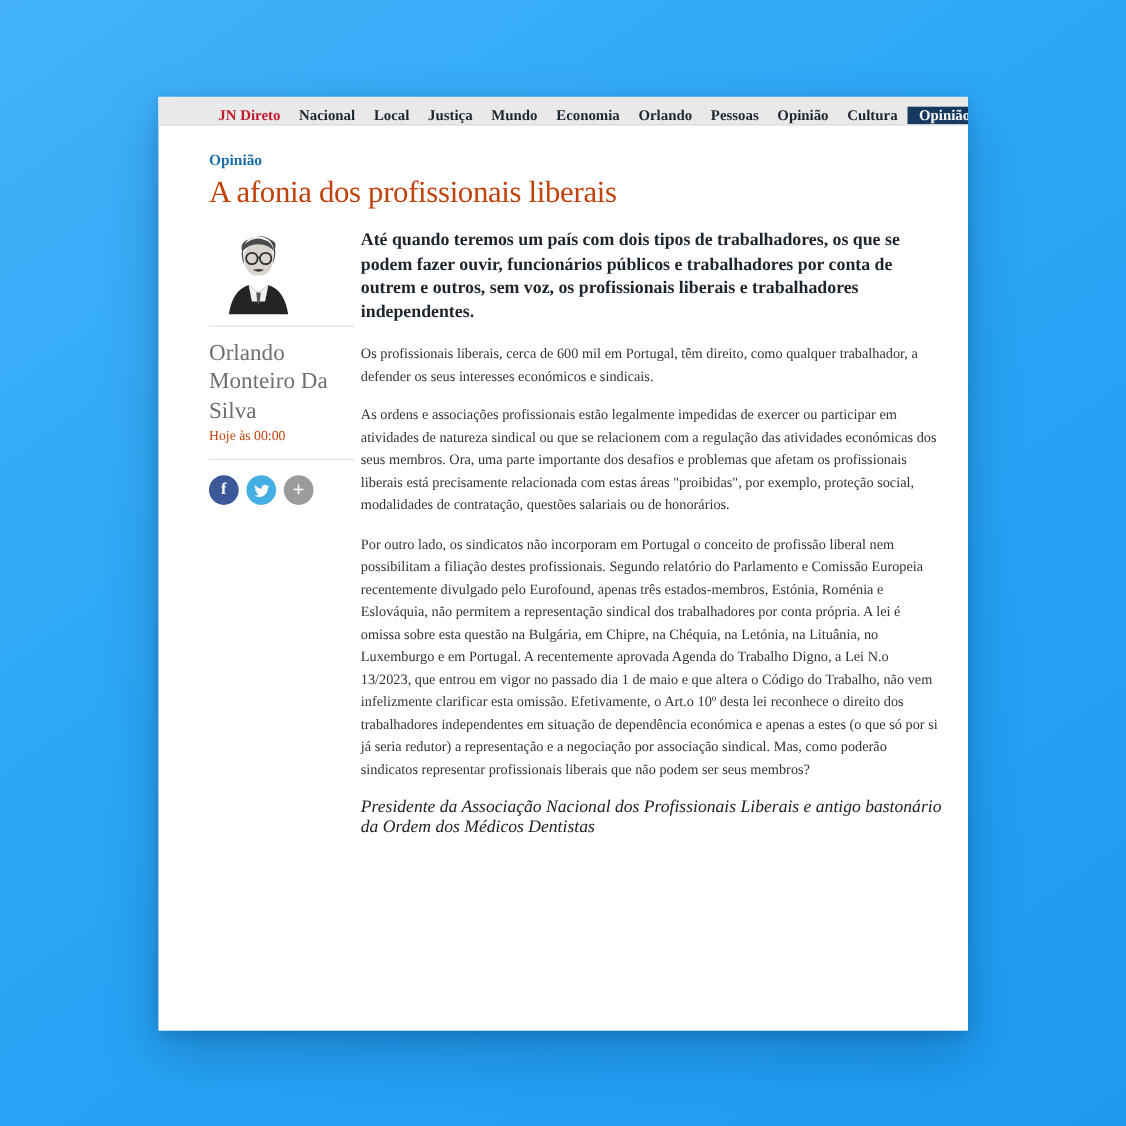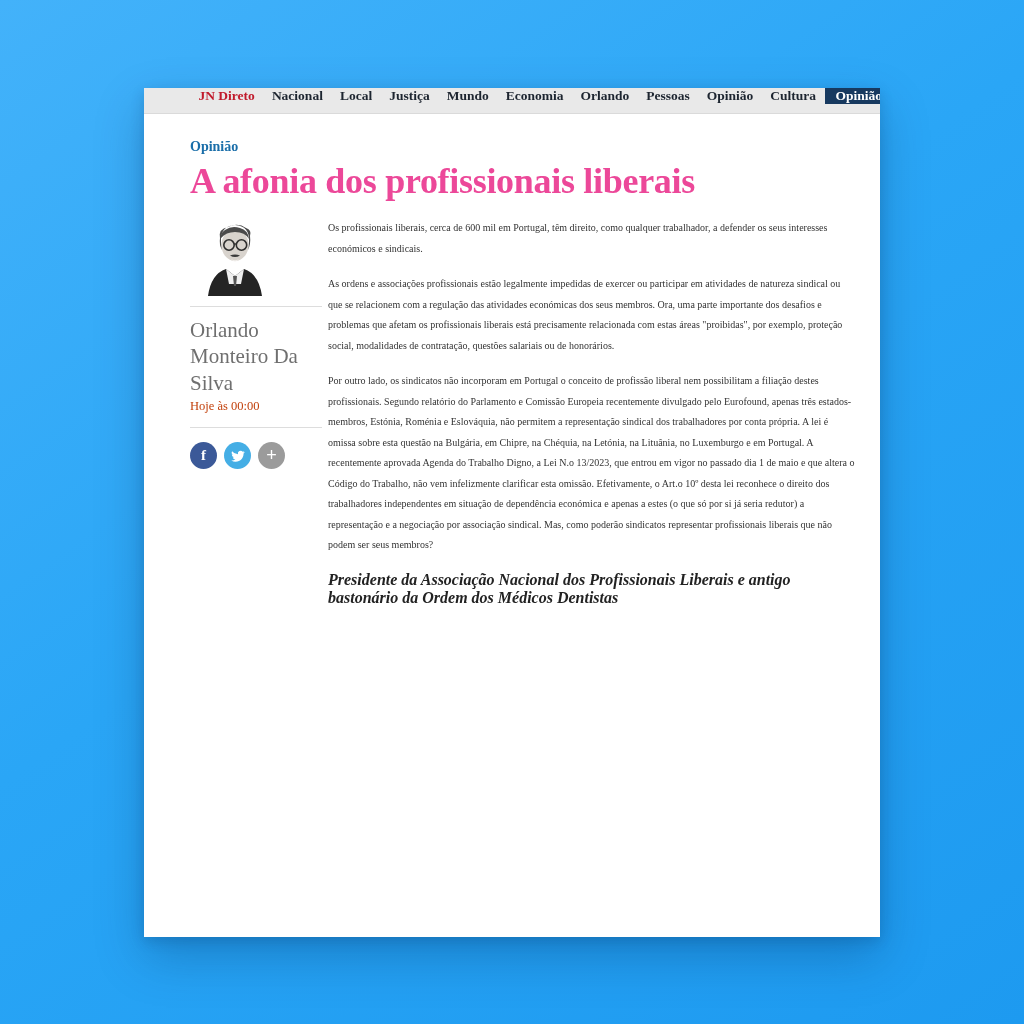--- a/index.html
+++ b/index.html
@@ -40,32 +40,32 @@
     padding:0 13px; letter-spacing:.3px; display:flex; align-items:center; cursor:pointer;
   }
   .search-input {
     height:26px; width:120px; background:#7ba6c6; border:none; padding:0 10px;
     font-family:"Liberation Sans", sans-serif; font-size:12px; color:#fff; outline:none;
   }
   .search-input::placeholder { color:rgba(255,255,255,.8); }
   
   .navbar {
     height:26px; background:#e9e9e9; border-bottom:1px solid #dadada;
-    display:flex; align-items:flex-start; padding-left:46px;
+    display:flex; align-items:flex-end; padding-left:46px;
     font-weight:bold; font-size:13.5px; color:#1d2530;
     white-space:nowrap; overflow:hidden;
   }
   .nav-item { display:flex; align-items:center; padding:0 8.5px; cursor:pointer; }
   .nav-item.accent { color:#c11b2c; }
   .nav-item.active { background:#17395f; color:#fff; padding:0 11px; }
   
   .content { padding:25px 24px 0 46px; }
   .kicker { color:#1a6ea9; font-weight:bold; font-size:14px; }
   h1.article-title {
-    font-size:36px; font-weight:bold; color:#ec4899; letter-spacing:-.3px;
+    font-size:28px; font-weight:normal; color:#c2410c; letter-spacing:-.3px;
     margin:5px 0 16px;
   }
   .article-columns { display:flex; }
   .author-col { width:132px; flex-shrink:0; }
   .portrait { width:60px; height:76px; margin:2px 0 10px 14px; display:block; }
   .hr { border:none; border-top:1px solid #ddd; margin:0; }
   .author-name { font-size:21px; line-height:1.25; color:#6f6f6f; margin:10px 0 3px; }
   .author-date { font-size:12.5px; color:#c2410c; }
   .hr2 { margin:13px 0 14px; }
   .social-row { display:flex; gap:7px; }
@@ -74,22 +74,22 @@
     display:flex; align-items:center; justify-content:center; padding:0;
   }
   .social-fb { background:#3b5998; font-family:"Liberation Serif", serif; font-weight:bold; font-size:15px; }
   .social-tw { background:#45aee5; }
   .social-more { background:#9b9b9b; font-family:"Liberation Sans", sans-serif; font-size:18px; font-weight:300; }
   .text-col { flex:1; min-width:0; max-width:534px; padding-left:6px; }
   .lead {
     font-weight:bold; font-size:16.2px; line-height:21.5px; color:#1c252d;
     margin:0 0 17px;
   }
-  .text-col p.body-p { font-size:10px; line-height:20.5px; color:#333; margin:0 0 15px; }
-  .text-col p.signature { font-weight:bold; font-style:italic; color:#222; margin-bottom:0; }
+  .text-col p.body-p { font-size:13px; line-height:20.5px; color:#333; margin:0 0 15px; }
+  .text-col p.signature { font-weight:normal; font-style:italic; color:#222; margin-bottom:0; }
 </style>
 </head>
 <body>
 
 <div class="card">
 
 
   <nav class="navbar" id="main-nav">
       <a class="nav-item accent">JN Direto</a>
       <a class="nav-item">Nacional</a>
@@ -137,20 +137,21 @@
               <path d="M23 5.1c-.8.4-1.7.6-2.6.8a4.5 4.5 0 0 0-7.7 4.1A12.8 12.8 0 0 1 3.4 5 4.5 4.5 0 0 0 4.8 11c-.7 0-1.4-.2-2-.5a4.5 4.5 0 0 0 3.6 4.4c-.7.2-1.4.2-2 .1a4.5 4.5 0 0 0 4.2 3.1A9 9 0 0 1 2 20a12.7 12.7 0 0 0 6.9 2c8.3 0 12.8-6.9 12.8-12.8v-.6c.9-.6 1.6-1.4 2.2-2.3-.8.4-1.6.6-2.5.7z"></path>
             </svg>
           </button>
           <button class="social-btn social-more">
             <span>+</span>
           </button>
         </div>
       </div>
 
       <div class="text-col">
+        <p class="lead">Até quando teremos um país com dois tipos de trabalhadores, os que se podem fazer ouvir, funcionários públicos e trabalhadores por conta de outrem e outros, sem voz, os profissionais liberais e trabalhadores independentes.</p>
         <div id="article-paragraphs">
             <p class="body-p">Os profissionais liberais, cerca de 600 mil em Portugal, têm direito, como qualquer trabalhador, a defender os seus interesses económicos e sindicais.</p>
             <p class="body-p">As ordens e associações profissionais estão legalmente impedidas de exercer ou participar em atividades de natureza sindical ou que se relacionem com a regulação das atividades económicas dos seus membros. Ora, uma parte importante dos desafios e problemas que afetam os profissionais liberais está precisamente relacionada com estas áreas "proibidas", por exemplo, proteção social, modalidades de contratação, questões salariais ou de honorários.</p>
             <p class="body-p">Por outro lado, os sindicatos não incorporam em Portugal o conceito de profissão liberal nem possibilitam a filiação destes profissionais. Segundo relatório do Parlamento e Comissão Europeia recentemente divulgado pelo Eurofound, apenas três estados-membros, Estónia, Roménia e Eslováquia, não permitem a representação sindical dos trabalhadores por conta própria. A lei é omissa sobre esta questão na Bulgária, em Chipre, na Chéquia, na Letónia, na Lituânia, no Luxemburgo e em Portugal. A recentemente aprovada Agenda do Trabalho Digno, a Lei N.o 13/2023, que entrou em vigor no passado dia 1 de maio e que altera o Código do Trabalho, não vem infelizmente clarificar esta omissão. Efetivamente, o Art.o 10º desta lei reconhece o direito dos trabalhadores independentes em situação de dependência económica e apenas a estes (o que só por si já seria redutor) a representação e a negociação por associação sindical. Mas, como poderão sindicatos representar profissionais liberais que não podem ser seus membros?</p>
           </div>
         <p class="signature">Presidente da Associação Nacional dos Profissionais Liberais e antigo bastonário da Ordem dos Médicos Dentistas</p>
       </div>
     </div>
   </div>
 

